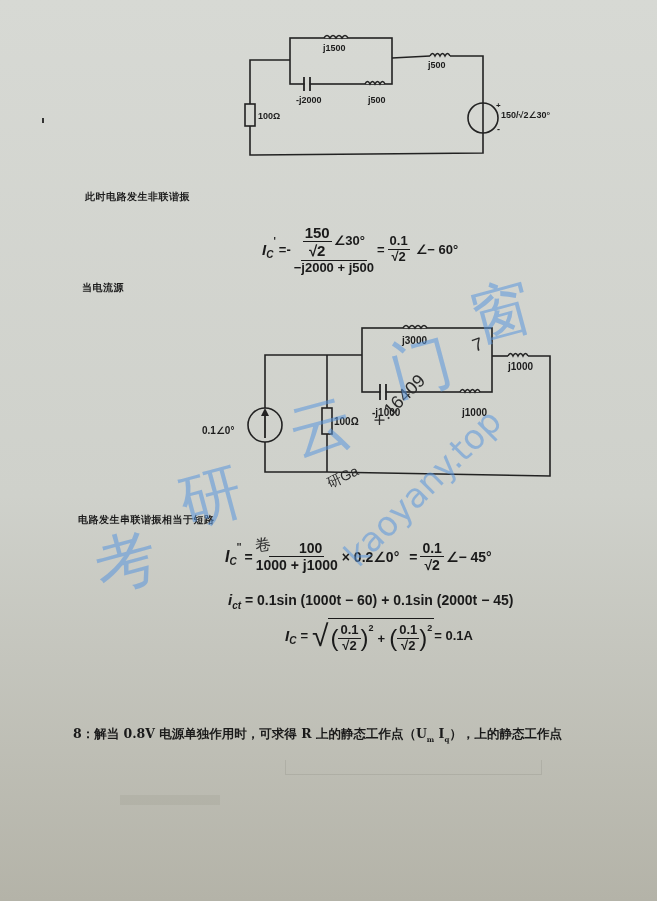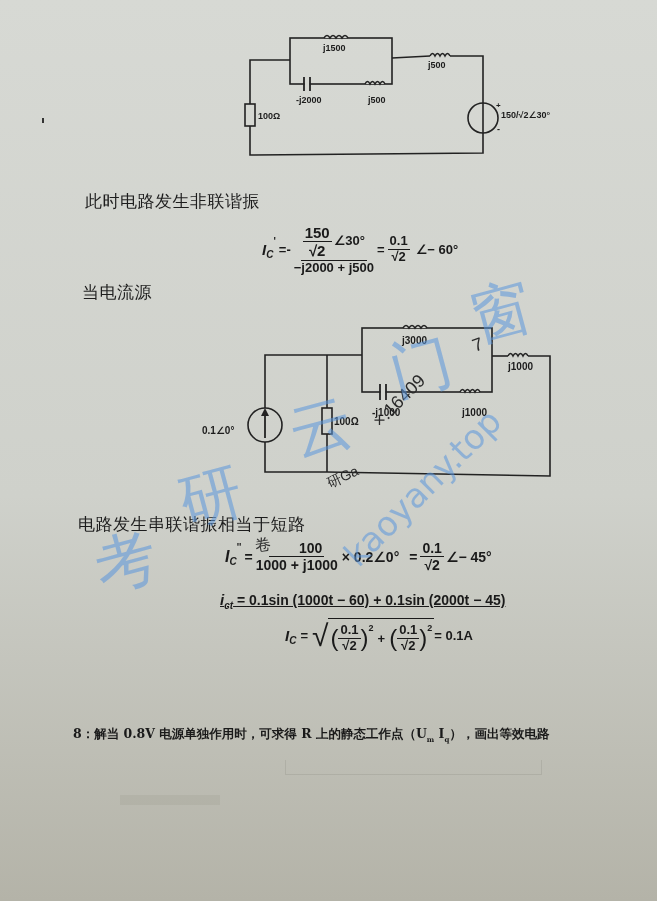--- a/index.html
+++ b/index.html
@@ -1,20 +1,20 @@
 <!DOCTYPE html>
 <html><head>
 <meta charset="utf-8">
 <style>
   html,body{margin:0;padding:0;}
   body{width:657px;height:901px;overflow:hidden;position:relative;
     background:linear-gradient(180deg,#d7d9d4 0%,#cfd1cb 55%,#b4b3a8 100%);
     font-family:"DejaVu Sans","Liberation Sans",sans-serif;color:#1d1d1d;}
   .abs{position:absolute;}
-  .zh{font-weight:normal;font-size:17px;letter-spacing:0.5px;}
+  .zh{font-weight:bold;font-size:10px;letter-spacing:0.5px;}
   .math{font-family:"Liberation Sans","DejaVu Sans",sans-serif;font-weight:bold;color:#1a1a1a;}
   svg text{font-family:"Liberation Sans","DejaVu Sans",sans-serif;font-weight:bold;fill:#1c1c1c;}
   .frac{display:inline-flex;flex-direction:column;align-items:center;vertical-align:middle;}
   .frac .num{border-bottom:1.5px solid #1a1a1a;padding:0 2px;line-height:1.15;}
   .frac .den{line-height:1.15;}
   .wm{color:rgba(90,150,220,0.55);font-family:"DejaVu Sans",sans-serif;}
 </style>
 </head>
 <body>
 
@@ -129,21 +129,21 @@
   <span style="margin-left:4px;">× 0.2∠0°</span>
   <span style="margin:0 3px 0 10px;">=</span>
   <span class="frac">
       <span class="num">0.1</span>
       <span class="den">√2</span>
     </span>
   <span style="margin-left:2px;">∠− 45°</span>
 </div>
 <div class="abs" style="left:255px;top:535px;font-size:16px;color:#333;transform:rotate(-10deg);">卷</div>
 
-<div class="abs math" style="left:220px;top:591px;font-size:14px;text-decoration:underline;">
+<div class="abs math" style="left:228px;top:591px;font-size:14px;">
   <span style="font-style:italic;font-size:15px;">i</span><span style="font-size:10px;font-style:italic;position:relative;top:4px;">ct</span>
   <span>= 0.1sin (1000t − 60) + 0.1sin (2000t − 45)</span>
 </div>
 
 <div class="abs math" style="left:285px;top:618px;font-size:13px;display:flex;align-items:center;">
   <span style="font-style:italic;font-size:15px;">I</span>
     <span style="font-size:10px;font-style:italic;position:relative;top:5px;">C</span>
   <span style="margin:0 4px;">=</span>
   <span style="font-size:30px;font-weight:normal;line-height:1;">√</span>
   <span style="display:flex;align-items:center;border-top:1.5px solid #1a1a1a;padding:4px 2px 0 2px;">
@@ -160,21 +160,21 @@
         <span class="num">0.1</span>
         <span class="den">√2</span>
       </span>
       <span style="font-size:24px;font-weight:normal;">)</span>
       <sup style="font-size:9px;align-self:flex-start;">2</sup>
   </span>
   <span style="">= 0.1A</span>
 </div>
 
 <div class="abs" style="left:73px;top:726px;font-family:'DejaVu Serif','Liberation Serif',serif;font-weight:bold;font-size:12.5px;color:#1a1a1a;white-space:nowrap;">
-  <span>8：解当 0.8V 电源单独作用时，可求得 R 上的静态工作点（U</span><sub style="font-size:7px;">m</sub><span> I</span><sub style="font-size:7px;">q</sub><span>），画出等效电路</span>
+  <span>8：解当 0.8V 电源单独作用时，可求得 R 上的静态工作点（U</span><sub style="font-size:7px;">m</sub><span> I</span><sub style="font-size:7px;">q</sub><span>），上的静态工作点</span>
 </div>
 
 <div class="abs" style="left:120px;top:795px;width:100px;height:10px;background:rgba(120,120,110,0.12);"></div>
 <div class="abs" style="left:285px;top:760px;width:255px;height:14px;border:1px solid rgba(120,120,110,0.2);border-top:none;"></div>
 
 <div class="abs" style="left:42px;top:118px;width:2px;height:5px;background:#333;"></div>
 
 <div class="abs wm" style="left:95px;top:520px;font-size:62px;transform:rotate(-15deg);">考</div>
 <div class="abs wm" style="left:180px;top:455px;font-size:62px;transform:rotate(-15deg);">研</div>
 <div class="abs wm" style="left:290px;top:385px;font-size:62px;transform:rotate(-15deg);">云</div>

